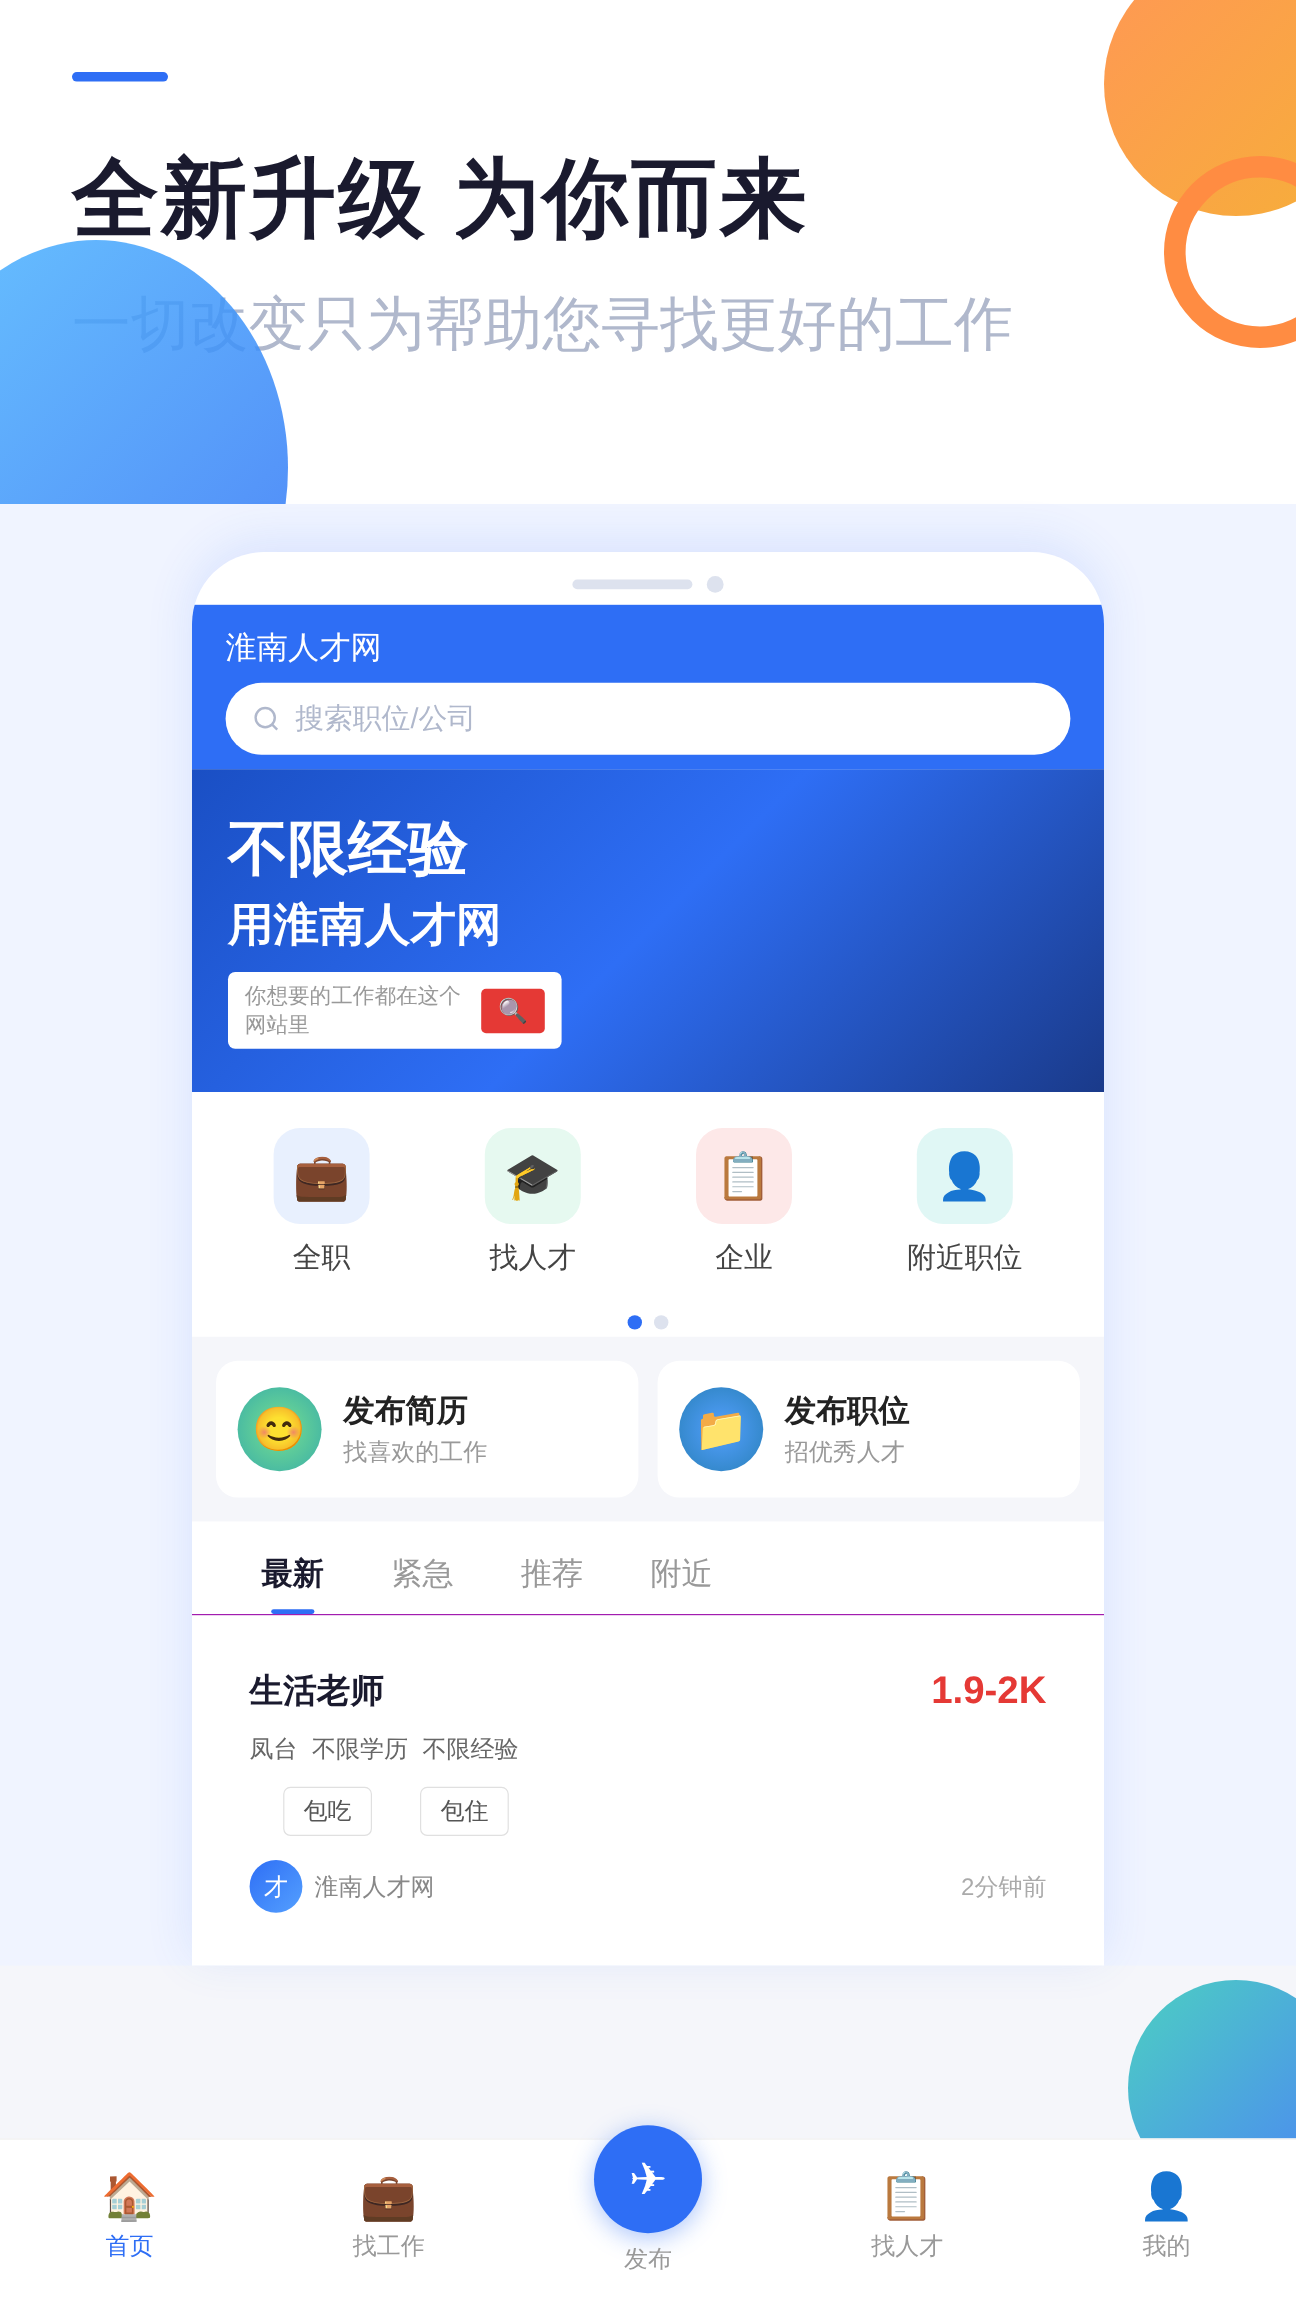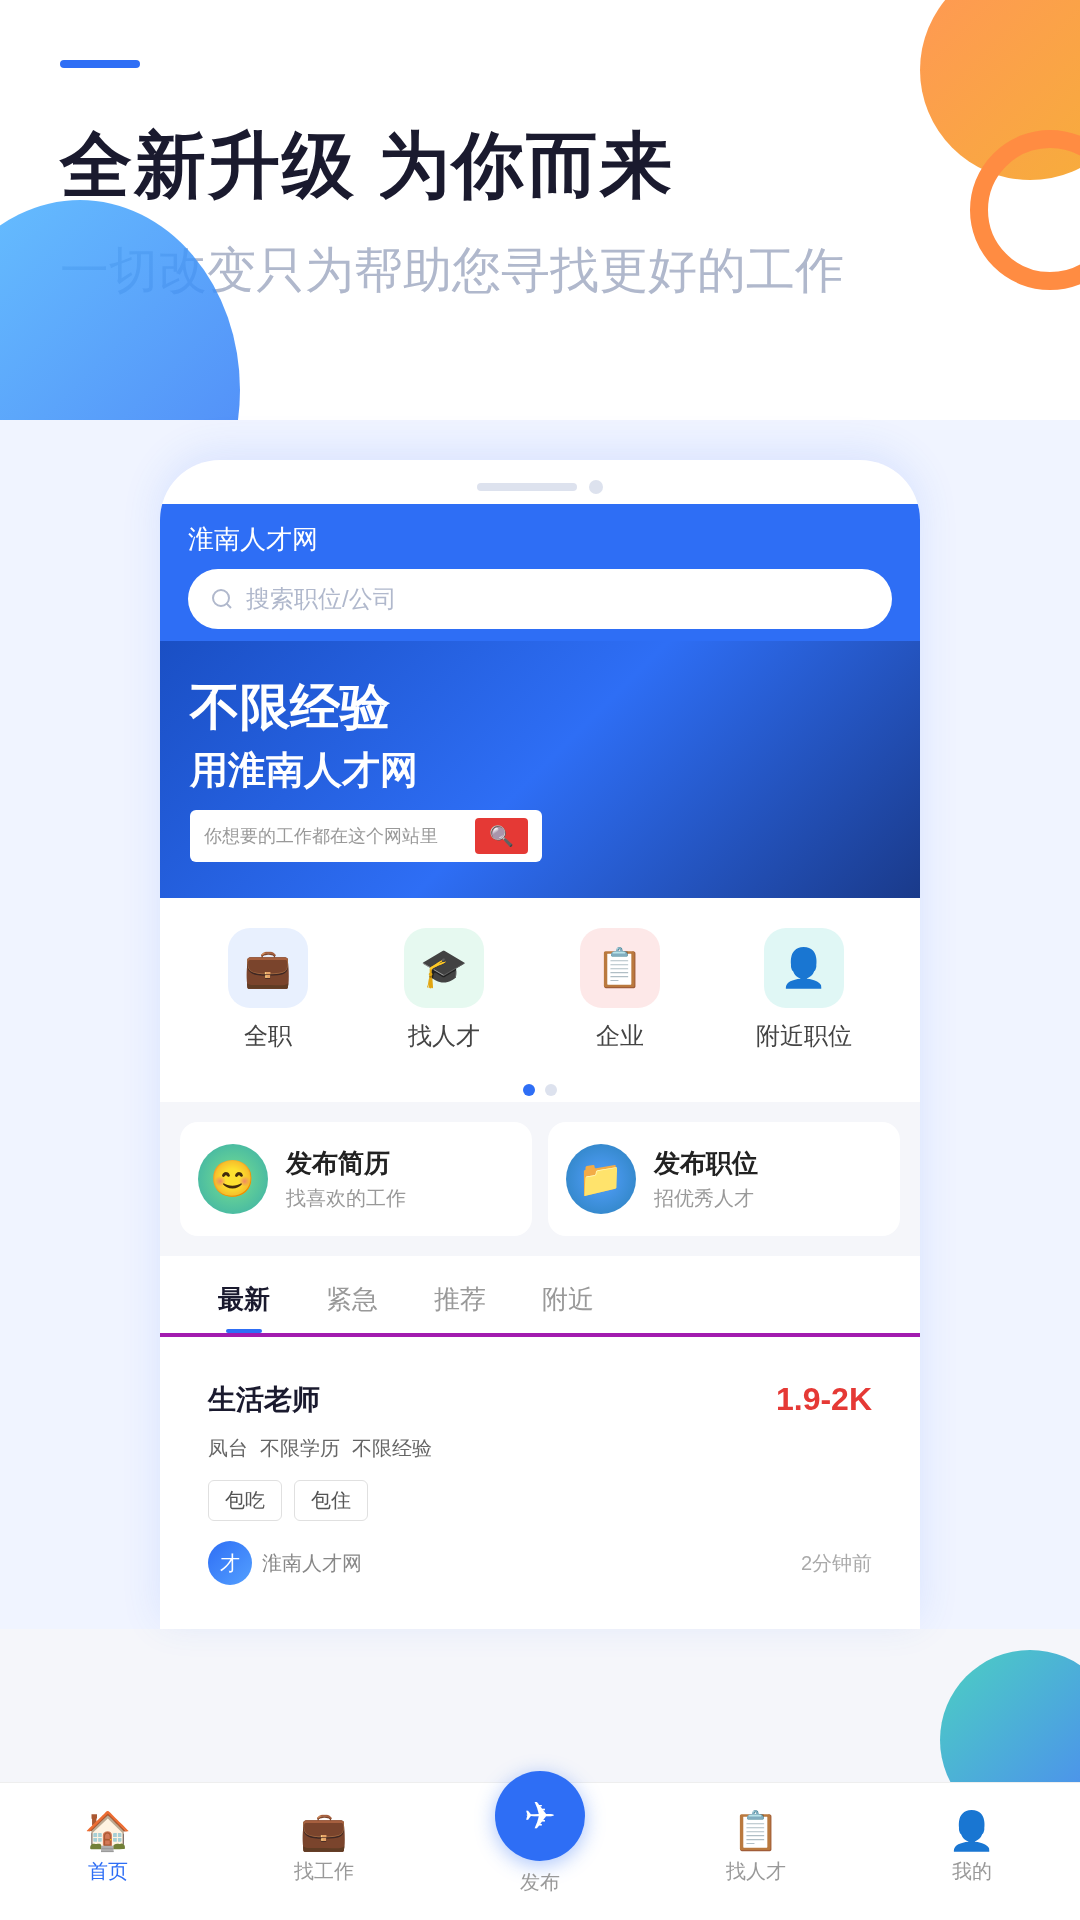--- a/index.html
+++ b/index.html
@@ -177,21 +177,21 @@
       color: #fff;
       margin-bottom: 14px;
     }
 
     .banner-search-inline {
       display: flex;
       align-items: center;
       background: #fff;
       border-radius: 6px;
       padding: 8px 14px;
-      width: 352px;
+      width: 278px;
     }
 
     .banner-search-text {
       font-size: 18px;
       color: #999;
       flex: 1;
     }
 
     .banner-search-btn {
       background: #e53935;
@@ -303,21 +303,21 @@
     .quick-desc {
       font-size: 20px;
       color: #999;
     }
 
     
     .tab-row {
       display: flex;
       background: #fff;
       padding: 10px 30px 0;
-      border-bottom: 4px solid #a21caf;
+      border-bottom: 1px solid #a21caf;
     }
 
     .tab-item {
       padding: 16px 28px;
       font-size: 26px;
       color: #999;
       position: relative;
       cursor: pointer;
     }
 
@@ -382,20 +382,21 @@
       gap: 12px;
       margin-bottom: 20px;
     }
 
     .benefit-tag {
       border: 1px solid #e0e0e0;
       border-radius: 6px;
       padding: 6px 16px;
       font-size: 20px;
       color: #555;
+      margin-left: 28px;
     }
 
     .job-card-footer {
       display: flex;
       align-items: center;
       justify-content: space-between;
     }
 
     .company-logo {
       width: 44px;

